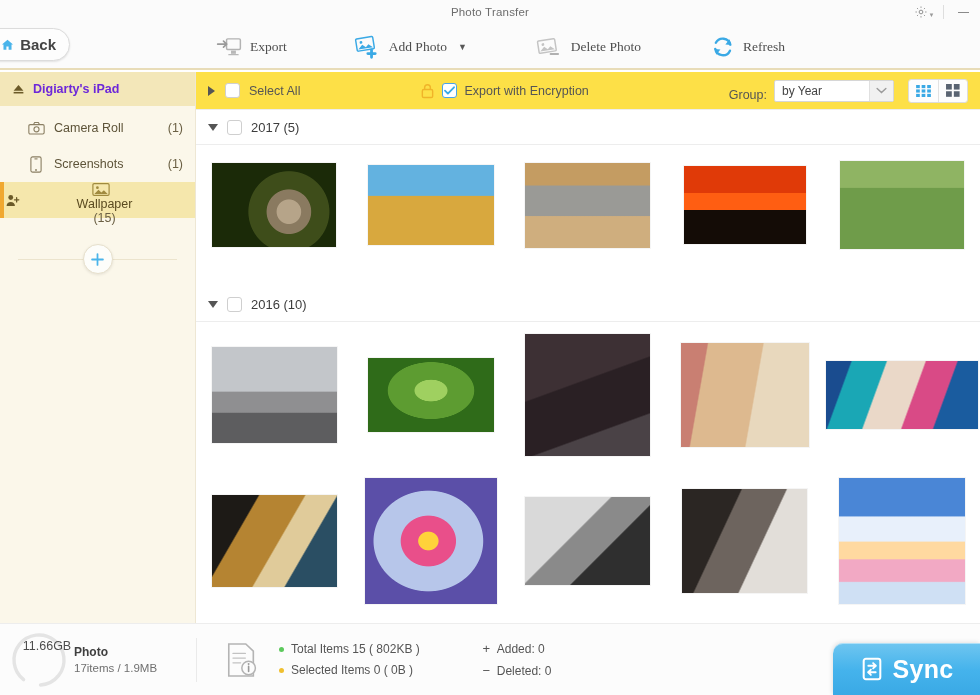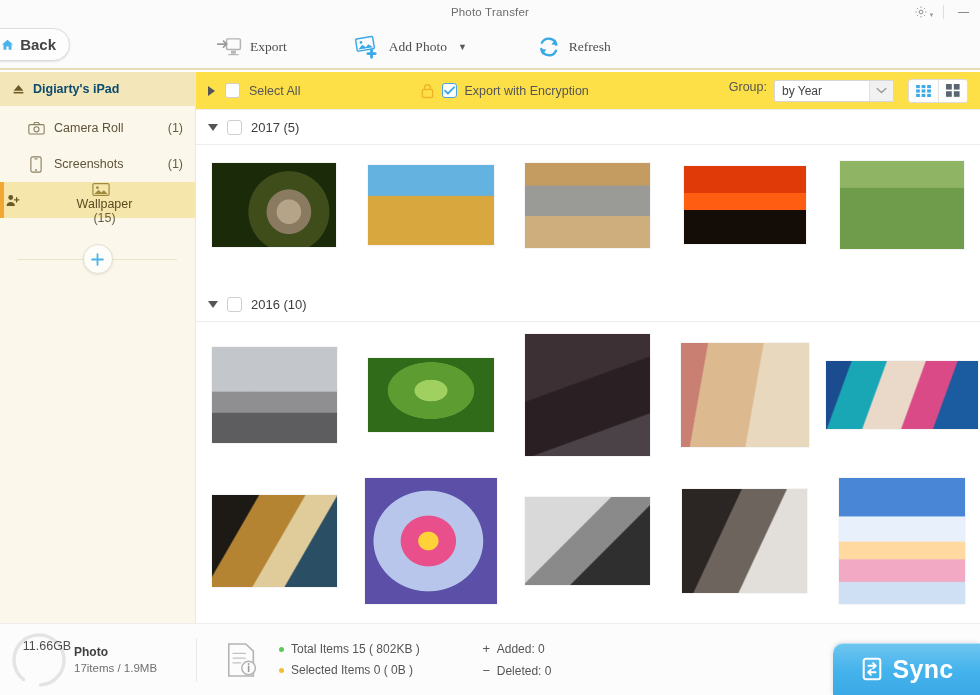--- a/index.html
+++ b/index.html
@@ -55,21 +55,21 @@
   
   .sidebar {
     position:absolute; left:0; top:72px; width:196px; height:551px;
     background:#fbf7ea;
     border-right:1px solid #eee7d4;
   }
   .dev-header {
     height:34px; background:#f3e7b9;
     display:flex; align-items:center; gap:8px; padding-left:12px;
   }
-  .dev-name { font-size:12.5px; font-weight:bold; color:#0c4a6e; }
+  .dev-name { font-size:12.5px; font-weight:bold; color:#6d28d9; }
   .side-list { padding-top:4px; }
   .side-item {
     position:relative; height:36px; display:flex; align-items:center;
     padding-left:26px; padding-right:12px; cursor:pointer;
   }
   .side-item.active { background:#f5e7ac;flex-direction:column; }
   .side-item.active:before {
     content:""; position:absolute; left:0; top:0; width:4px; height:36px; background:#f0a830;
   }
   .si-ico { width:20px; display:flex; align-items:center; justify-content:center; margin-right:8px; }
@@ -102,21 +102,21 @@
   }
   .cb {
     width:15px;height:15px;border:1px solid #cfcfcf;border-radius:3px;background:#fff;
     cursor:pointer; flex:none;
   }
   .cb.checked {
     border-color:#4aa3e8; display:flex; align-items:center; justify-content:center;
   }
   .cb-label { font-size:12.5px; color:#555; }
   .enc-group { display:flex; align-items:center; gap:7px; margin-left:120px; }
-  .group-sel { margin-left:auto; display:flex; align-items:flex-start; gap:7px; }
+  .group-sel { margin-left:auto; display:flex; align-items:flex-end; gap:7px; }
   .group-lbl { font-size:12.5px; color:#555; }
   .sel-box {
     width:120px; height:22px; border:1px solid #d6d6d6; background:#fff;
     display:flex; align-items:center; border-radius:2px; cursor:pointer;
   }
   .sel-val { font-size:12px; color:#444; padding-left:7px; flex:1; }
   .sel-arrow {
     width:24px; height:20px; background:#f1f1f1; border-left:1px solid #e0e0e0;
     display:flex; align-items:center; justify-content:center;
   }
@@ -213,20 +213,31 @@
             <rect x="4.5" y="2.5" width="21" height="15" rx="1.4" fill="none" stroke="#3aa9e5" stroke-width="1.8"></rect>
             <circle cx="10.5" cy="7.5" r="1.7" fill="#3aa9e5"></circle>
             <path d="M6 15.5l5.5-5 4 3.6 3.5-3.1 5 4.5z" fill="#3aa9e5"></path>
           </g>
           <path d="M22.5 17.5v9M18 22h9" stroke="#3aa9e5" stroke-width="3.4" stroke-linecap="round"></path>
         </svg>
         <span class="tb-label">Add Photo</span>
         <span class="tb-caret">▼</span>
       </div>
 
+      <div class="tb-btn gap-delete">
+        <svg width="28" height="24" viewBox="0 0 34 28">
+          <g transform="rotate(-9 16 13)">
+            <rect x="4" y="5" width="21" height="15" rx="1.4" fill="none" stroke="#c4c4c4" stroke-width="1.8"></rect>
+            <circle cx="10" cy="10" r="1.7" fill="#c4c4c4"></circle>
+            <path d="M5.5 18l5.5-5 4 3.6 3.5-3.1 5 4.5z" fill="#c4c4c4"></path>
+          </g>
+          <path d="M19 22.5h9" stroke="#b0b0b0" stroke-width="2.4" stroke-linecap="round"></path>
+        </svg>
+        <span class="tb-label">Delete Photo</span>
+      </div>
 
       <div class="tb-btn gap-refresh">
         <svg width="24" height="22" viewBox="0 0 26 24">
           <path d="M21 9.5A8.5 8.5 0 0 0 5.2 7.4" fill="none" stroke="#3aa9e5" stroke-width="2.6" stroke-linecap="round"></path>
           <path d="M4.5 14A8.5 8.5 0 0 0 20.6 16" fill="none" stroke="#3aa9e5" stroke-width="2.6" stroke-linecap="round"></path>
           <path d="M20.2 3.6l1.6 6.2-6.2-.6z" fill="#3aa9e5"></path>
           <path d="M5.6 20.4L4 14.2l6.2.6z" fill="#3aa9e5"></path>
         </svg>
         <span class="tb-label">Refresh</span>
       </div>

